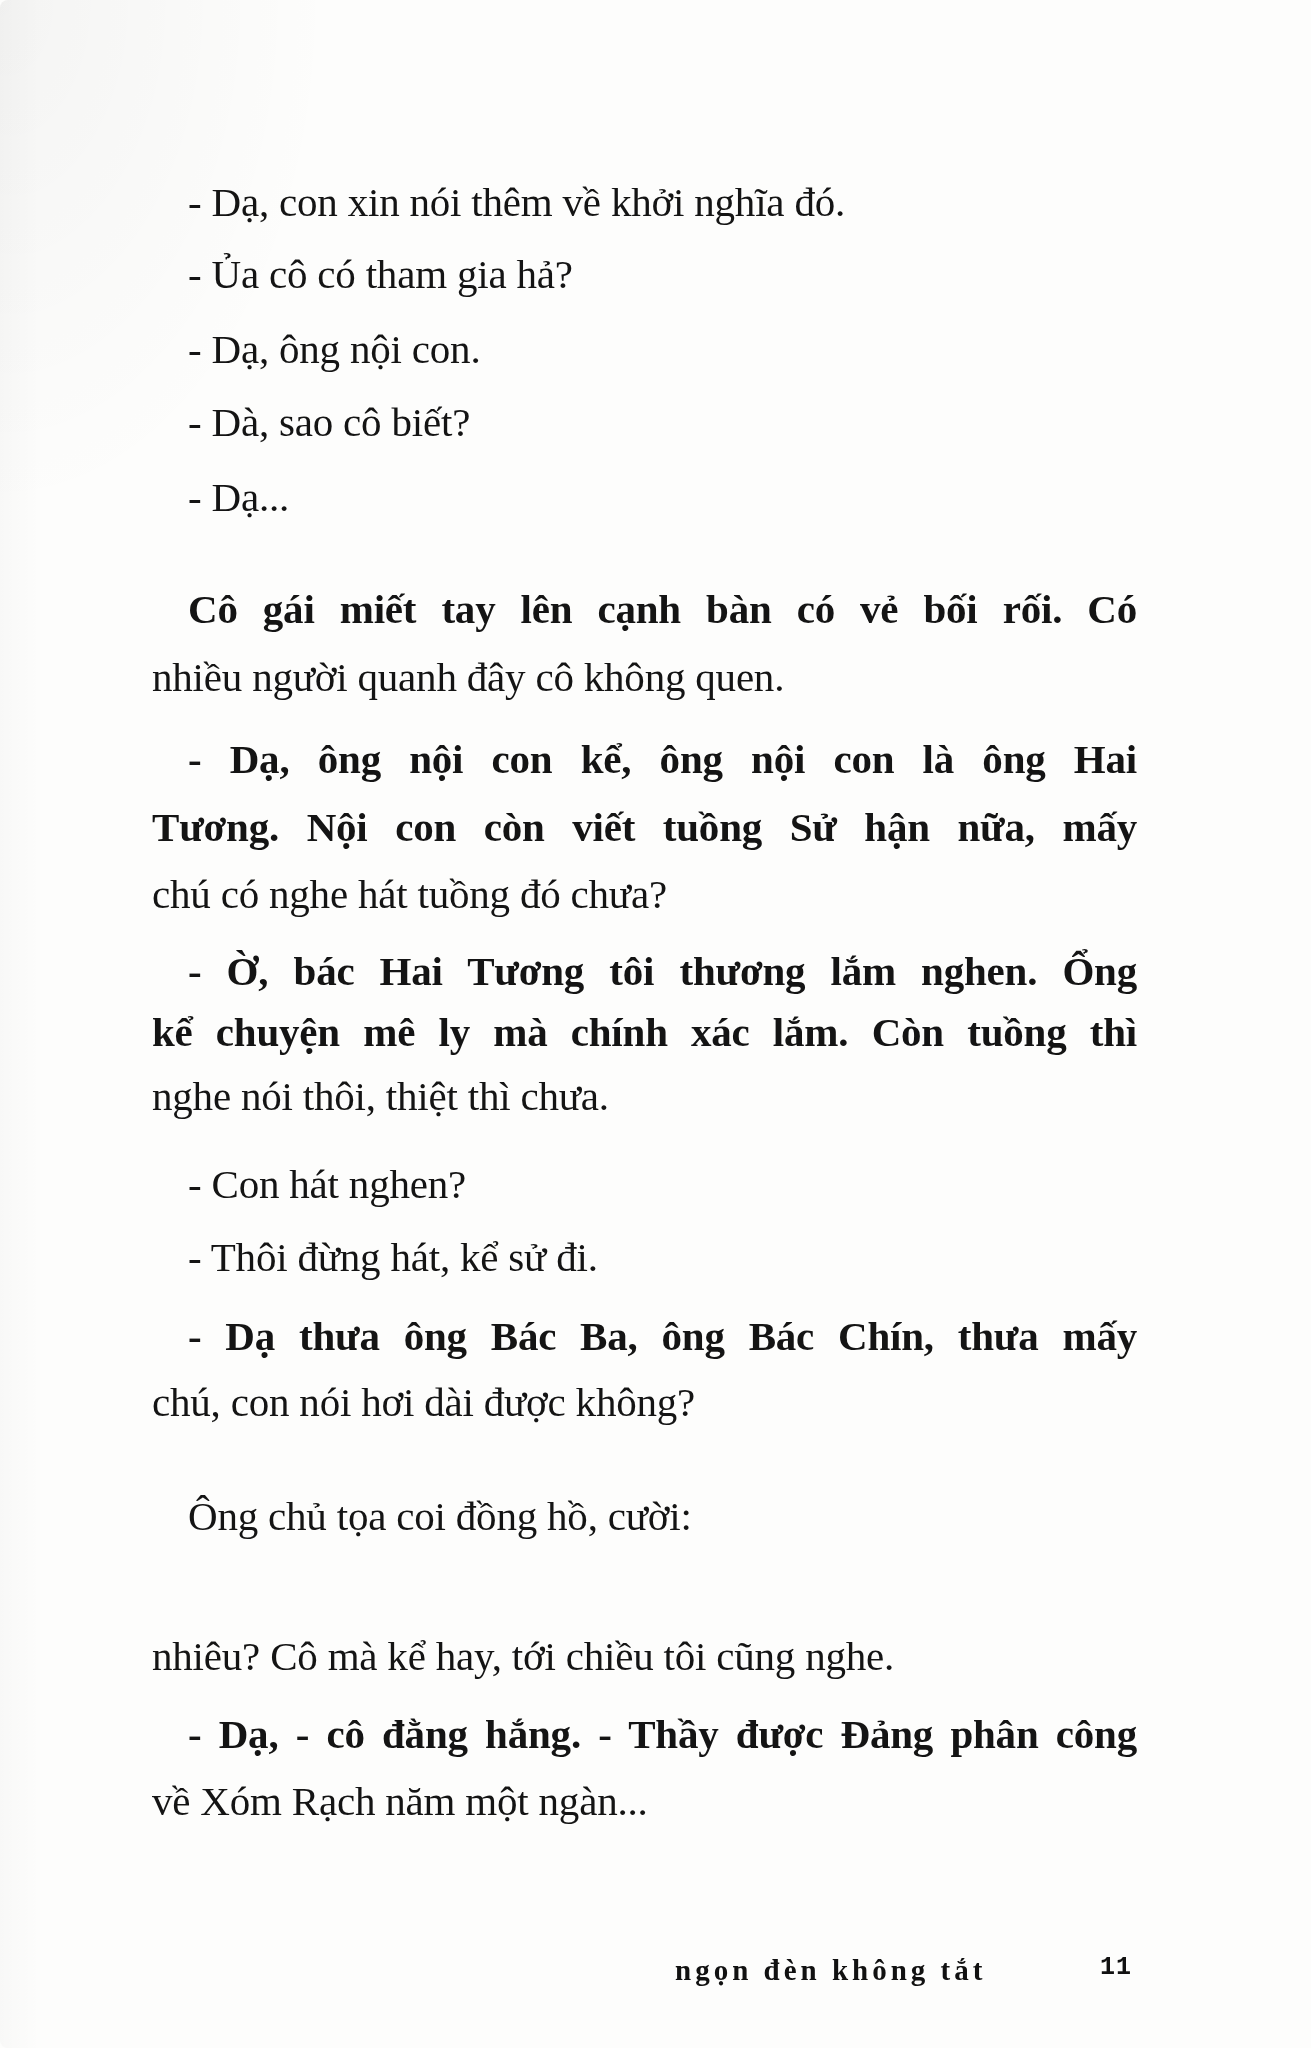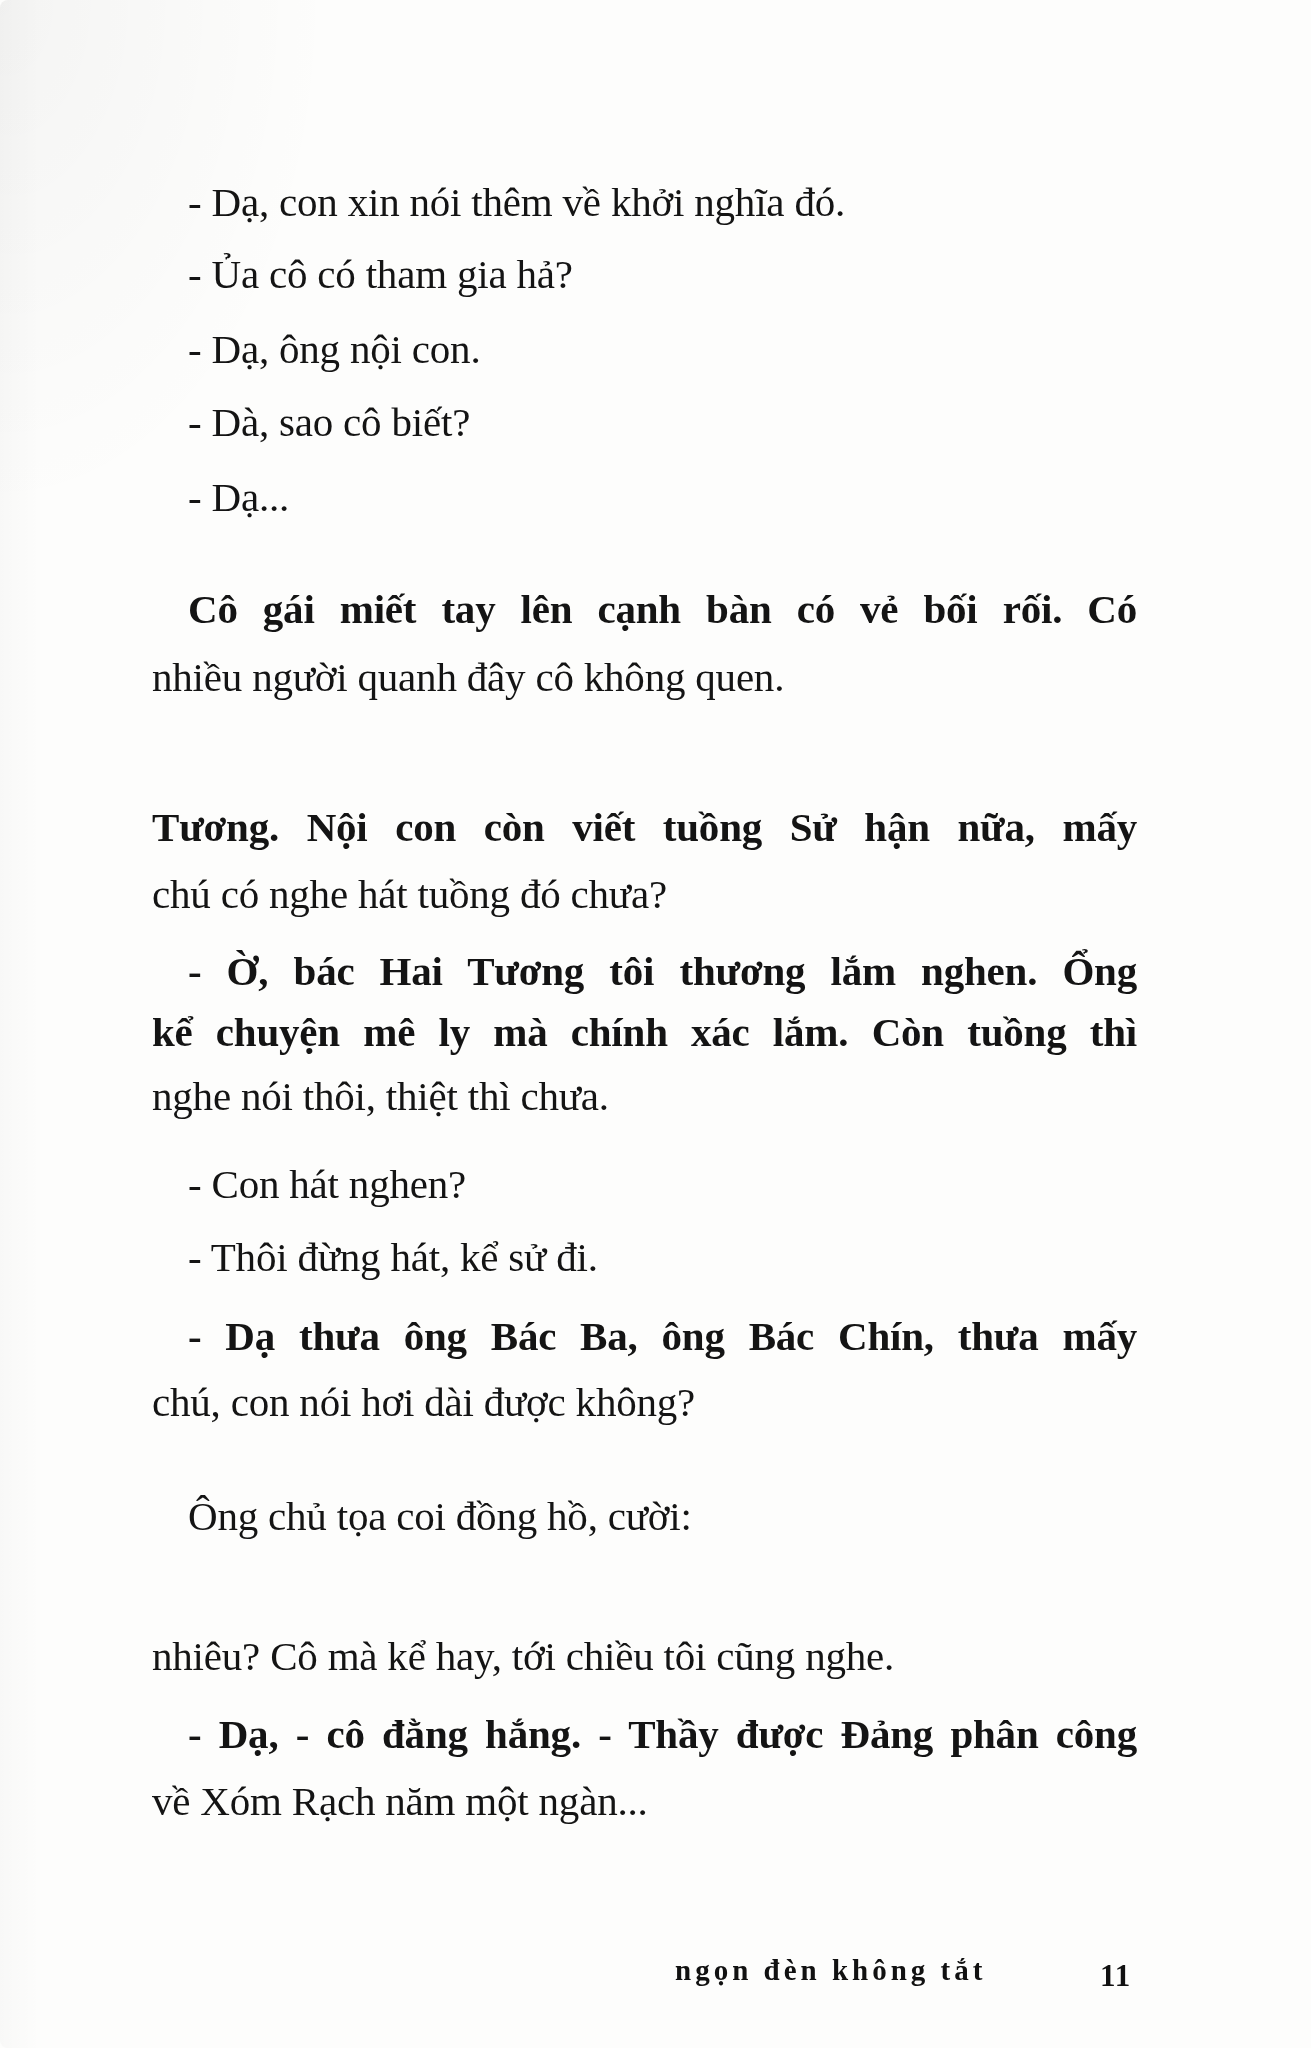--- a/index.html
+++ b/index.html
@@ -58,43 +58,45 @@
     }
     .footer .title {
       position: absolute;
       left: 0;
       top: 10px;
       letter-spacing: 4px;
     }
     .footer .pagenum {
       position: absolute;
       left: 425px;
-      top: 16px;
-      font-size: 31px;
+      top: 8px;
+      font-size: 25px;
       letter-spacing: 1px;
+      font-family: Liberation Mono, monospace;
     }
   </style>
 </head>
 <body>
 
 <div class="page">
 
   <div class="line indent" style="top:177px">- Dạ, con xin nói thêm về khởi nghĩa đó.</div>
 
   <div class="line indent" style="top:249px">- Ủa cô có tham gia hả?</div>
 
   <div class="line indent" style="top:324px">- Dạ, ông nội con.</div>
 
   <div class="line indent" style="top:397px">- Dà, sao cô biết?</div>
 
   <div class="line indent" style="top:472px">- Dạ...</div>
 
   <div class="line indent justify" style="top:584px">Cô gái miết tay lên cạnh bàn có vẻ bối rối. Có</div>
   <div class="line" style="top:652px">nhiều người quanh đây cô không quen.</div>
 
+  <div class="line indent justify" style="top:734px">- Dạ, ông nội con kể, ông nội con là ông Hai</div>
   <div class="line justify" style="top:802px">Tương. Nội con còn viết tuồng Sử hận nữa, mấy</div>
   <div class="line" style="top:869px">chú có nghe hát tuồng đó chưa?</div>
 
   <div class="line indent justify" style="top:946px">- Ờ, bác Hai Tương tôi thương lắm nghen. Ổng</div>
   <div class="line justify" style="top:1007px">kể chuyện mê ly mà chính xác lắm. Còn tuồng thì</div>
   <div class="line" style="top:1071px">nghe nói thôi, thiệt thì chưa.</div>
 
   <div class="line indent" style="top:1159px">- Con hát nghen?</div>
 
   <div class="line indent justify" style="top:1311px">- Dạ thưa ông Bác Ba, ông Bác Chín, thưa mấy</div>

